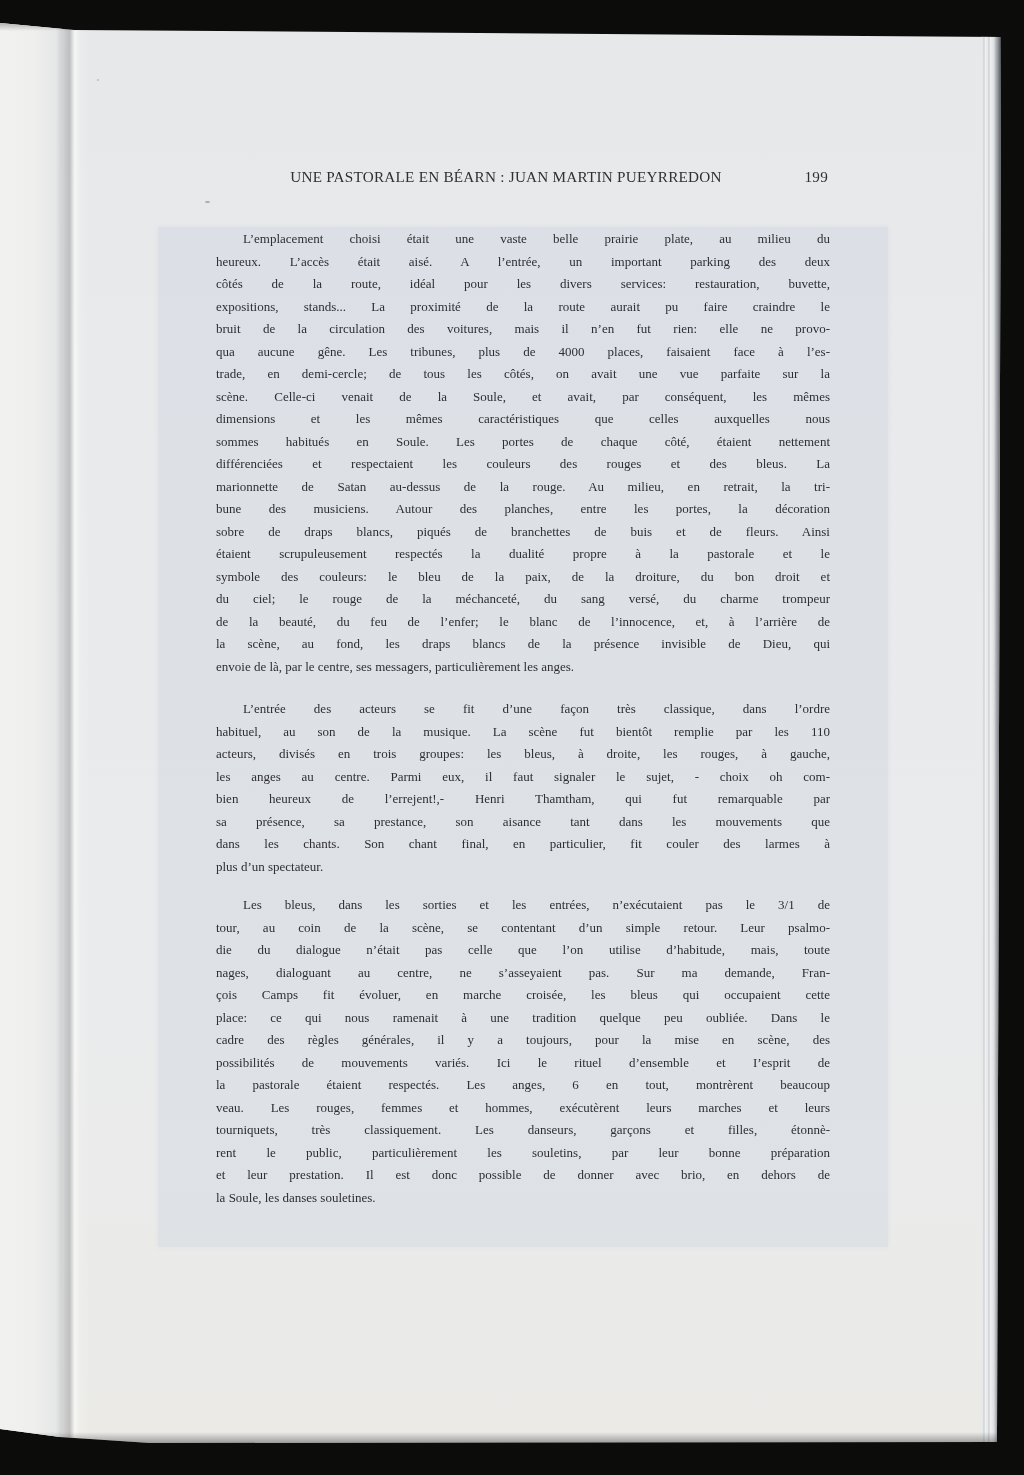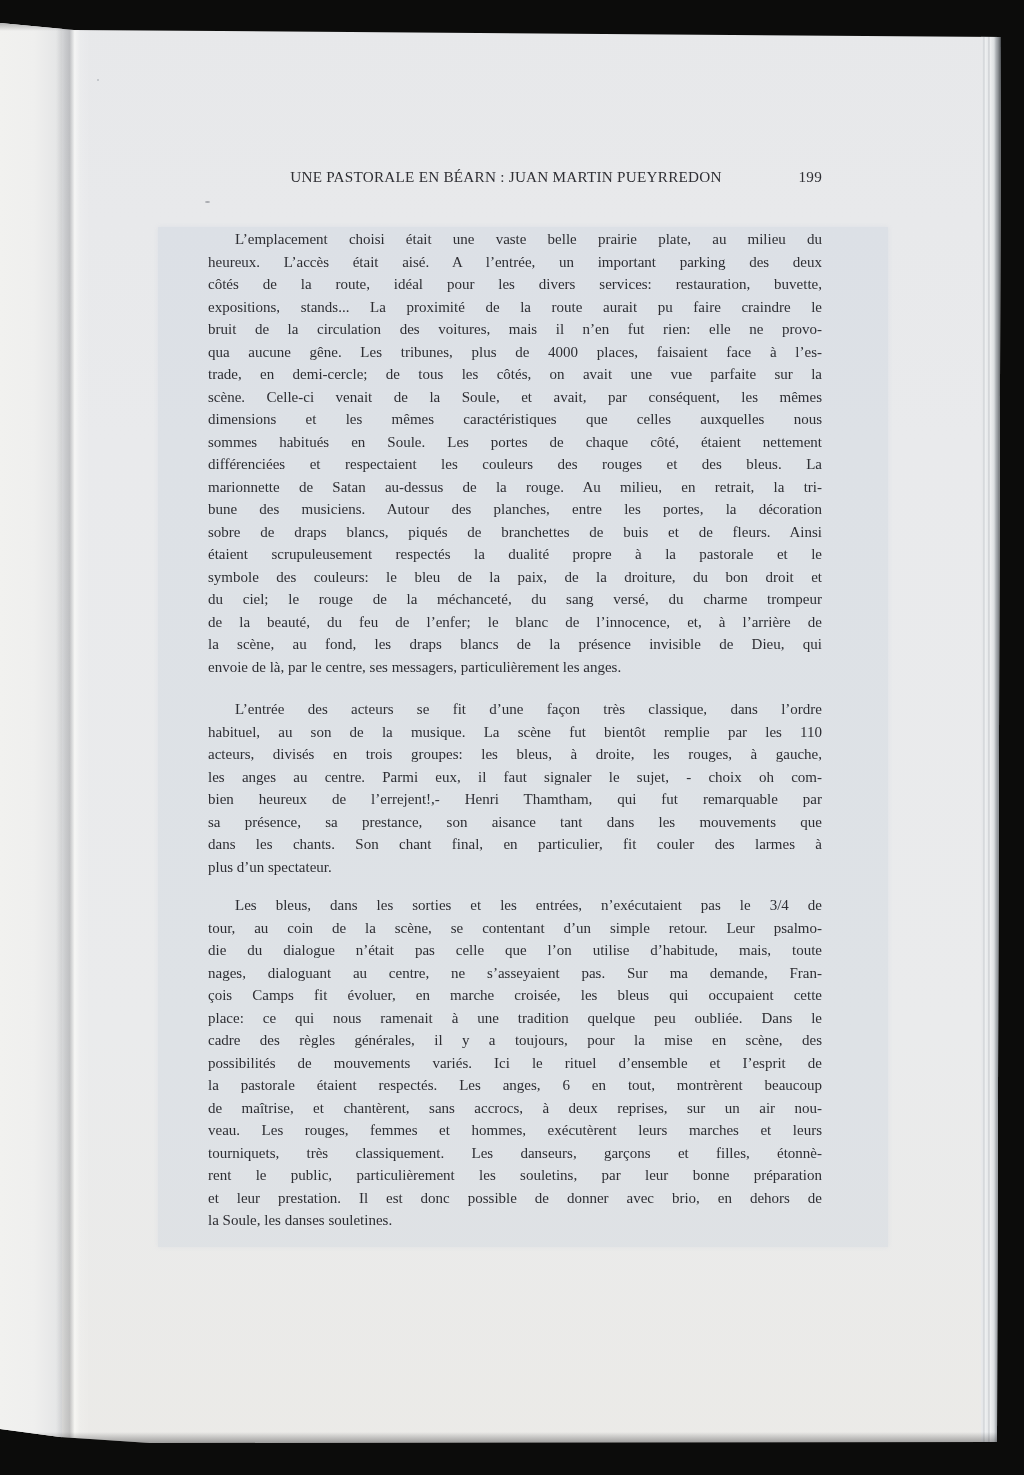--- a/index.html
+++ b/index.html
@@ -58,27 +58,27 @@
 
   
   .running-header{
     position:absolute;left:216px;top:168px;width:614px;height:22px;
     font-size:15.2px;letter-spacing:.25px;color:#2f2f34;
   }
   .running-header .title{
     position:absolute;left:0;right:34px;text-align:center;white-space:nowrap;
   }
   .running-header .pagenum{
-    position:absolute;right:8px;top:0;text-align:left;
+    position:absolute;right:2px;top:0;text-align:left;
   }
 
   
   .text-block{
-    position:absolute;left:208px;top:228px;width:614px;
-    font-size:15px;color:#2e2e33;
+    position:absolute;left:216px;top:228px;width:614px;
+    font-size:13px;color:#2e2e33;
   }
   .para{margin:0;}
   .para:nth-of-type(2){margin-top:20px;}
   .para:nth-of-type(3){margin-top:16px;}
   .line{
     height:22.5px;line-height:22.5px;overflow:hidden;white-space:normal;
     text-align:justify;text-align-last:justify;text-justify:inter-word;
   }
   .line.first{text-indent:27px;}
   .line.last{text-align-last:left;}
@@ -128,30 +128,29 @@
         <div class="line first">L’entrée des acteurs se fit d’une façon très classique, dans l’ordre</div>
         <div class="line">habituel, au son de la musique. La scène fut bientôt remplie par les 110</div>
         <div class="line">acteurs, divisés en trois groupes: les bleus, à droite, les rouges, à gauche,</div>
         <div class="line">les anges au centre. Parmi eux, il faut signaler le sujet, - choix oh com-</div>
         <div class="line">bien heureux de l’errejent!,- Henri Thamtham, qui fut remarquable par</div>
         <div class="line">sa présence, sa prestance, son aisance tant dans les mouvements que</div>
         <div class="line">dans les chants. Son chant final, en particulier, fit couler des larmes à</div>
         <div class="line last">plus d’un spectateur.</div>
       </div>
       <div class="para">
-        <div class="line first">Les bleus, dans les sorties et les entrées, n’exécutaient pas le 3/4 de</div>
+        <div class="line first">Les bleus, dans les sorties et les entrées, n’exécutaient pas le 3/1 de</div>
         <div class="line">tour, au coin de la scène, se contentant d’un simple retour. Leur psalmo-</div>
         <div class="line">die du dialogue n’était pas celle que l’on utilise d’habitude, mais, toute</div>
         <div class="line">nages, dialoguant au centre, ne s’asseyaient pas. Sur ma demande, Fran-</div>
         <div class="line">çois Camps fit évoluer, en marche croisée, les bleus qui occupaient cette</div>
         <div class="line">place: ce qui nous ramenait à une tradition quelque peu oubliée. Dans le</div>
         <div class="line">cadre des règles générales, il y a toujours, pour la mise en scène, des</div>
         <div class="line">possibilités de mouvements variés. Ici le rituel d’ensemble et I’esprit de</div>
         <div class="line">la pastorale étaient respectés. Les anges, 6 en tout, montrèrent beaucoup</div>
-        <div class="line">de maîtrise, et chantèrent, sans accrocs, à deux reprises, sur un air nou-</div>
         <div class="line">veau. Les rouges, femmes et hommes, exécutèrent leurs marches et leurs</div>
         <div class="line">tourniquets, très classiquement. Les danseurs, garçons et filles, étonnè-</div>
         <div class="line">rent le public, particulièrement les souletins, par leur bonne préparation</div>
         <div class="line">et leur prestation. Il est donc possible de donner avec brio, en dehors de</div>
         <div class="line last">la Soule, les danses souletines.</div>
       </div>
     </div>
 </div>
 
 </body></html>

